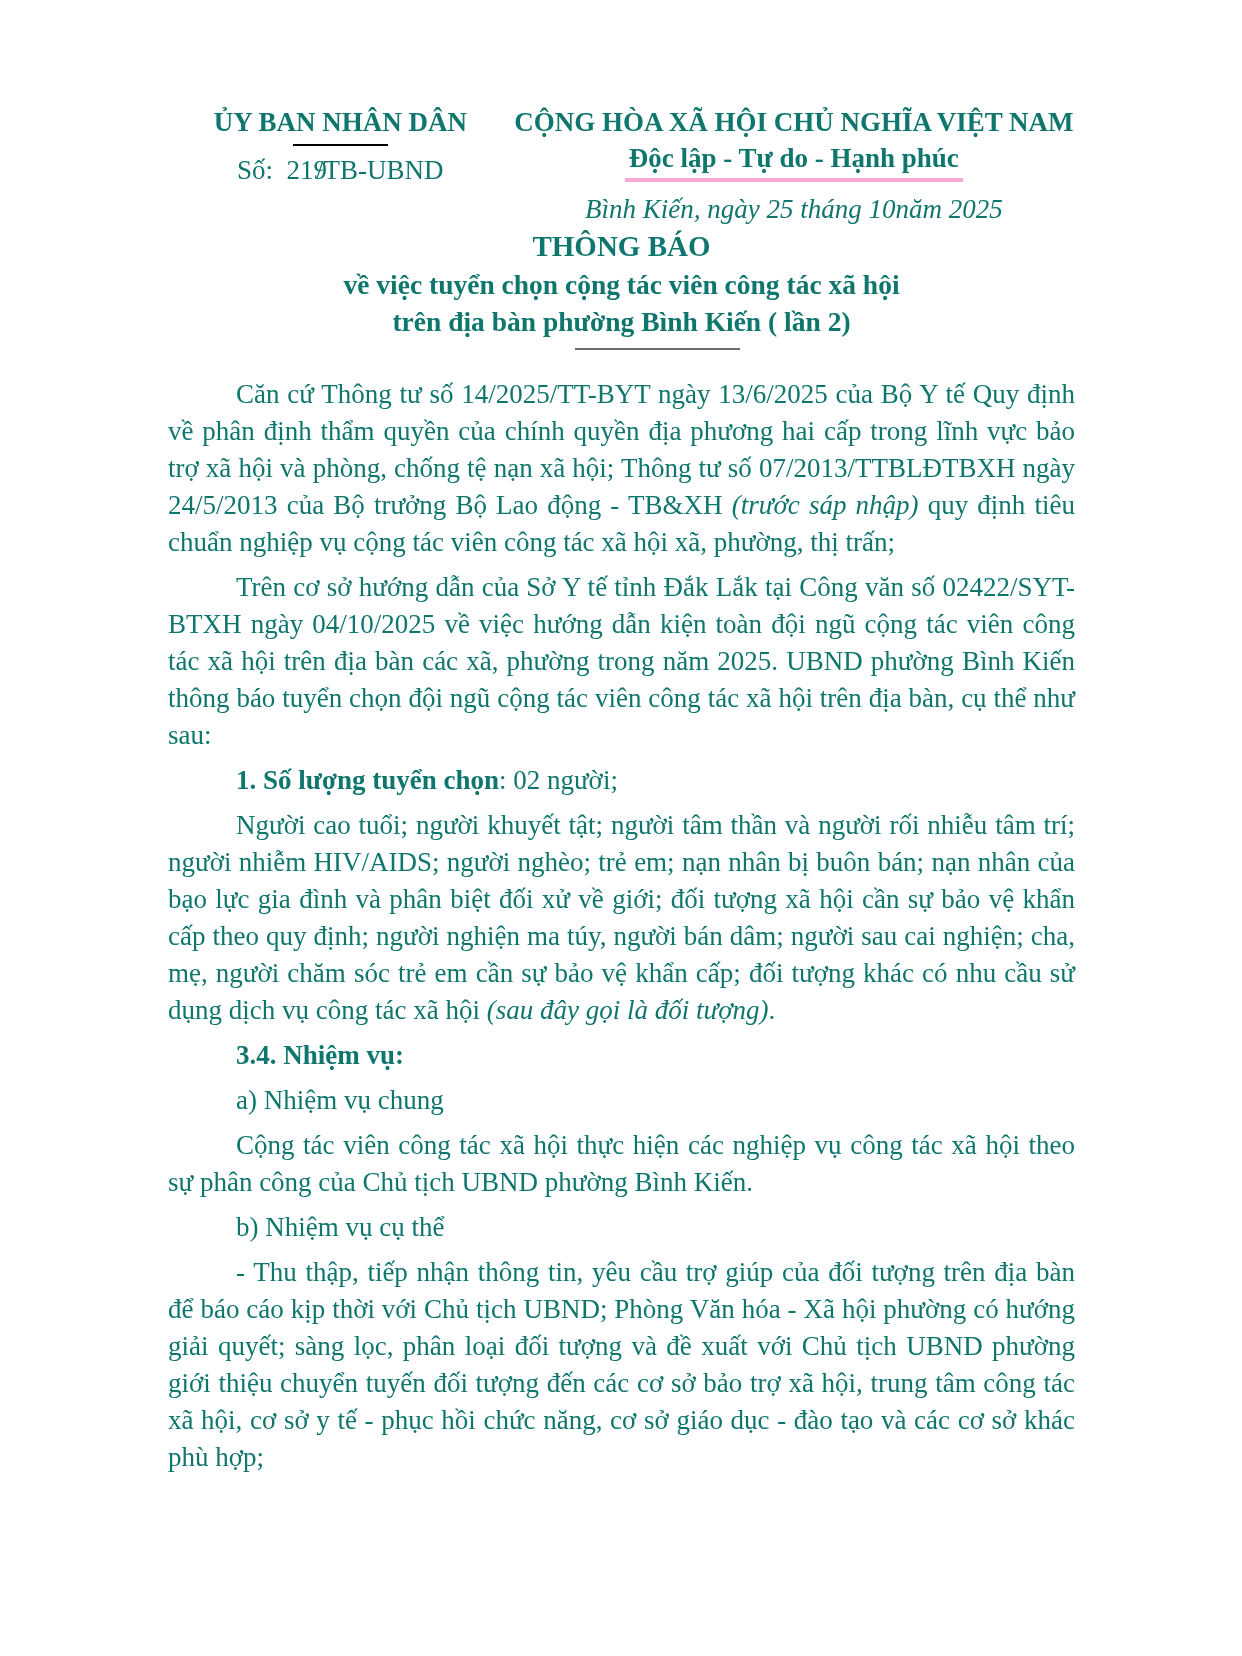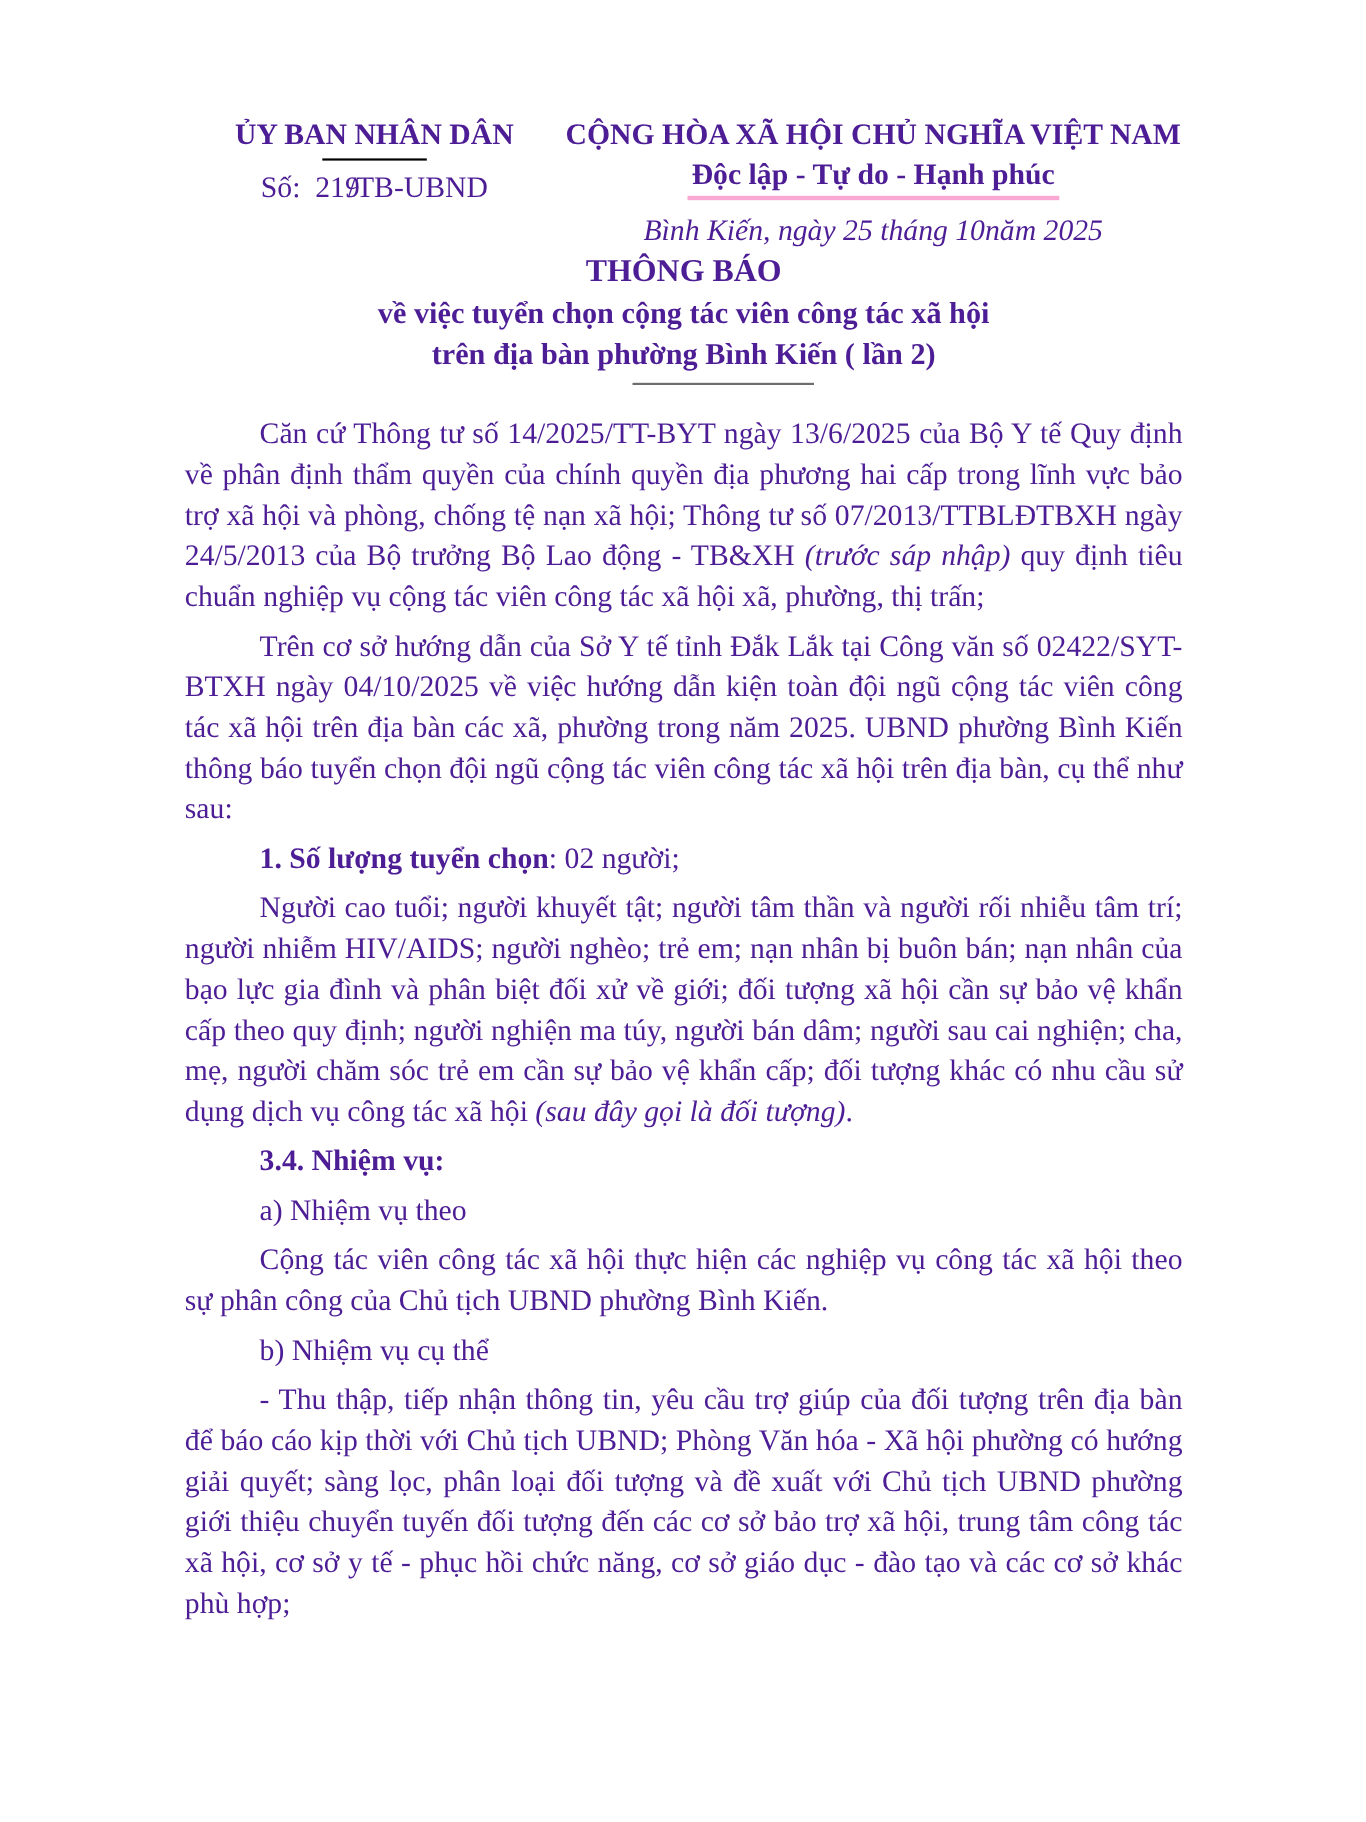--- a/index.html
+++ b/index.html
@@ -1,21 +1,21 @@
 <!DOCTYPE html>
 <html lang="vi"><head>
 <meta charset="utf-8">
 <style>
   html,body{margin:0;padding:0;background:#e8e8e8;}
   .page{
     position:relative;
     width:1242px;height:1656px;
     margin:0 auto;
     background:#ffffff;
-    color:#4c1d95;
+    color:#0f766e;
     font-family:"Liberation Serif","DejaVu Serif",serif;
     font-size:27px;
     line-height:37px;
     box-sizing:border-box;
     padding:104px 167px 20px 168px;
     overflow:hidden;
   }
   .b{font-weight:bold;}
   .i{font-style:italic;}
   
@@ -87,21 +87,21 @@
     <p class="para">Trên cơ sở hướng dẫn của Sở Y tế tỉnh Đắk Lắk tại Công văn số 02422/SYT-BTXH ngày 04/10/2025 về việc hướng dẫn kiện toàn đội ngũ cộng tác viên công tác xã hội trên địa bàn các xã, phường trong năm 2025. UBND phường Bình Kiến thông báo tuyển chọn đội ngũ cộng tác viên công tác xã hội trên địa bàn, cụ thể như sau:</p>
 
     <p class="para"><span class="b">1. Số lượng tuyển chọn</span><span>: 02 người;</span></p>
 
 
 
     <p class="para"><span>Người cao tuổi; người khuyết tật; người tâm thần và người rối nhiễu tâm trí; người nhiễm HIV/AIDS; người nghèo; trẻ em; nạn nhân bị buôn bán; nạn nhân của bạo lực gia đình và phân biệt đối xử về giới; đối tượng xã hội cần sự bảo vệ khẩn cấp theo quy định; người nghiện ma túy, người bán dâm; người sau cai nghiện; cha, mẹ, người chăm sóc trẻ em cần sự bảo vệ khẩn cấp; đối tượng khác có nhu cầu sử dụng dịch vụ công tác xã hội </span><span class="i">(sau đây gọi là đối tượng)</span><span>.</span></p>
 
     <p class="para b">3.4. Nhiệm vụ:</p>
 
-    <p class="para">a) Nhiệm vụ theo</p>
+    <p class="para">a) Nhiệm vụ chung</p>
 
     <p class="para">Cộng tác viên công tác xã hội thực hiện các nghiệp vụ công tác xã hội theo sự phân công của Chủ tịch UBND phường Bình Kiến.</p>
 
     <p class="para">b) Nhiệm vụ cụ thể</p>
 
     <p class="para">- Thu thập, tiếp nhận thông tin, yêu cầu trợ giúp của đối tượng trên địa bàn để báo cáo kịp thời với Chủ tịch UBND; Phòng Văn hóa - Xã hội phường có hướng giải quyết; sàng lọc, phân loại đối tượng và đề xuất với Chủ tịch UBND phường giới thiệu chuyển tuyến đối tượng đến các cơ sở bảo trợ xã hội, trung tâm công tác xã hội, cơ sở y tế - phục hồi chức năng, cơ sở giáo dục - đào tạo và các cơ sở khác phù hợp;</p>
 
   </div>
 </div>
 

